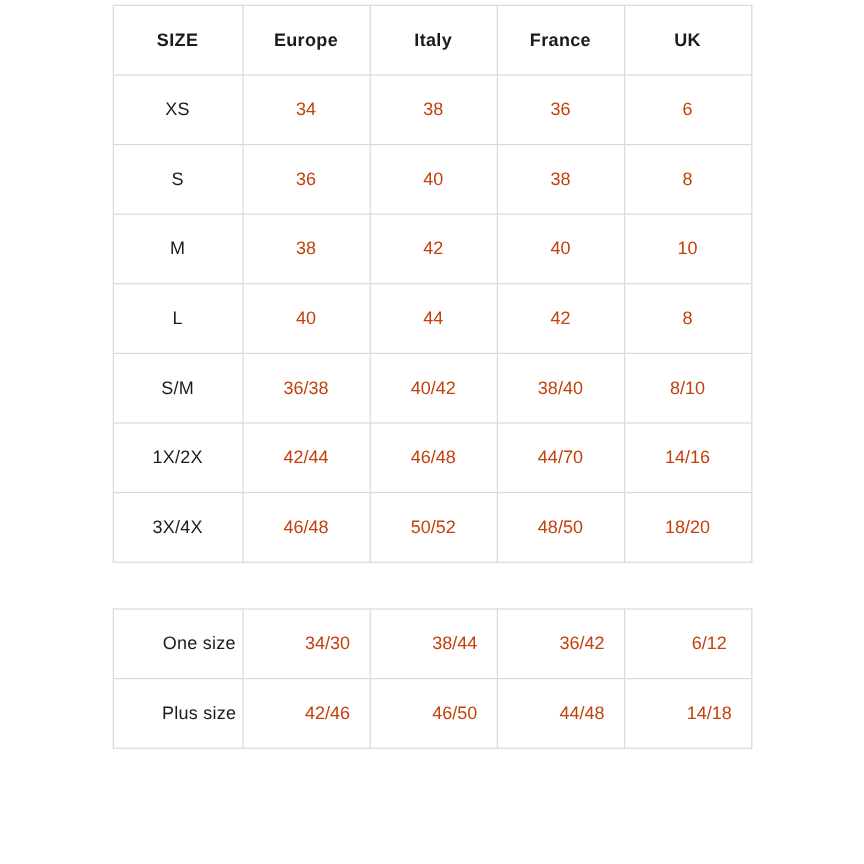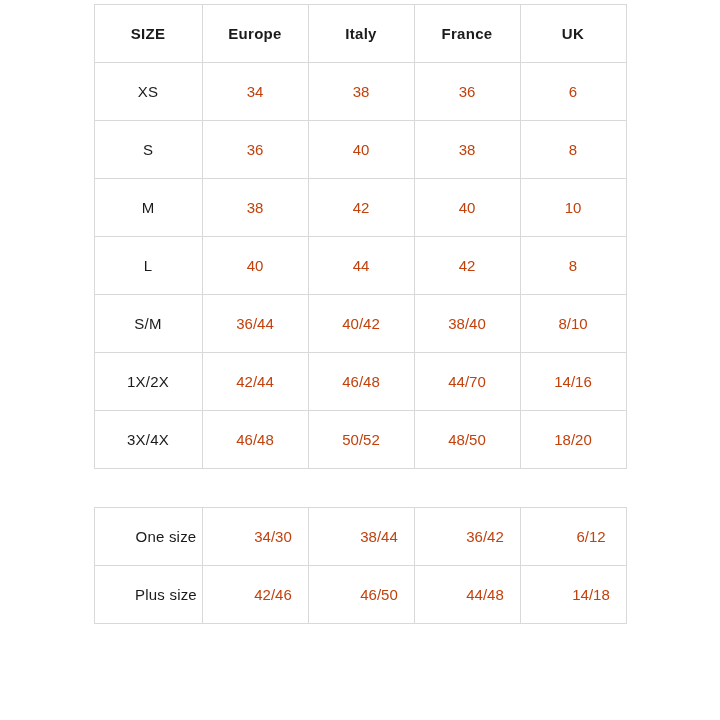--- a/index.html
+++ b/index.html
@@ -112,21 +112,21 @@
       </tr>
       <tr>
         <td class="rowhead">L</td>
         <td class="val">40</td>
         <td class="val">44</td>
         <td class="val">42</td>
         <td class="val">8</td>
       </tr>
       <tr>
         <td class="rowhead">S/M</td>
-        <td class="val">36/44</td>
+        <td class="val">36/38</td>
         <td class="val">40/42</td>
         <td class="val">38/40</td>
         <td class="val">8/10</td>
       </tr>
       <tr>
         <td class="rowhead">1X/2X</td>
         <td class="val">42/44</td>
         <td class="val">46/48</td>
         <td class="val">44/70</td>
         <td class="val">14/16</td>

